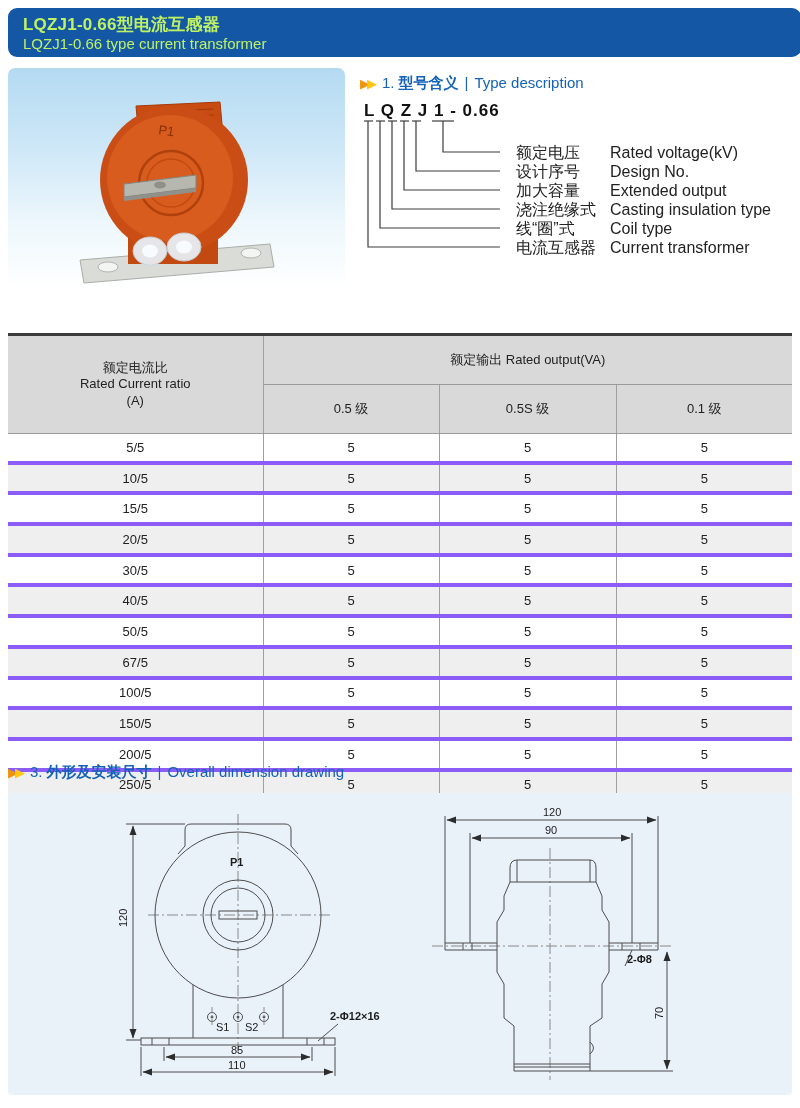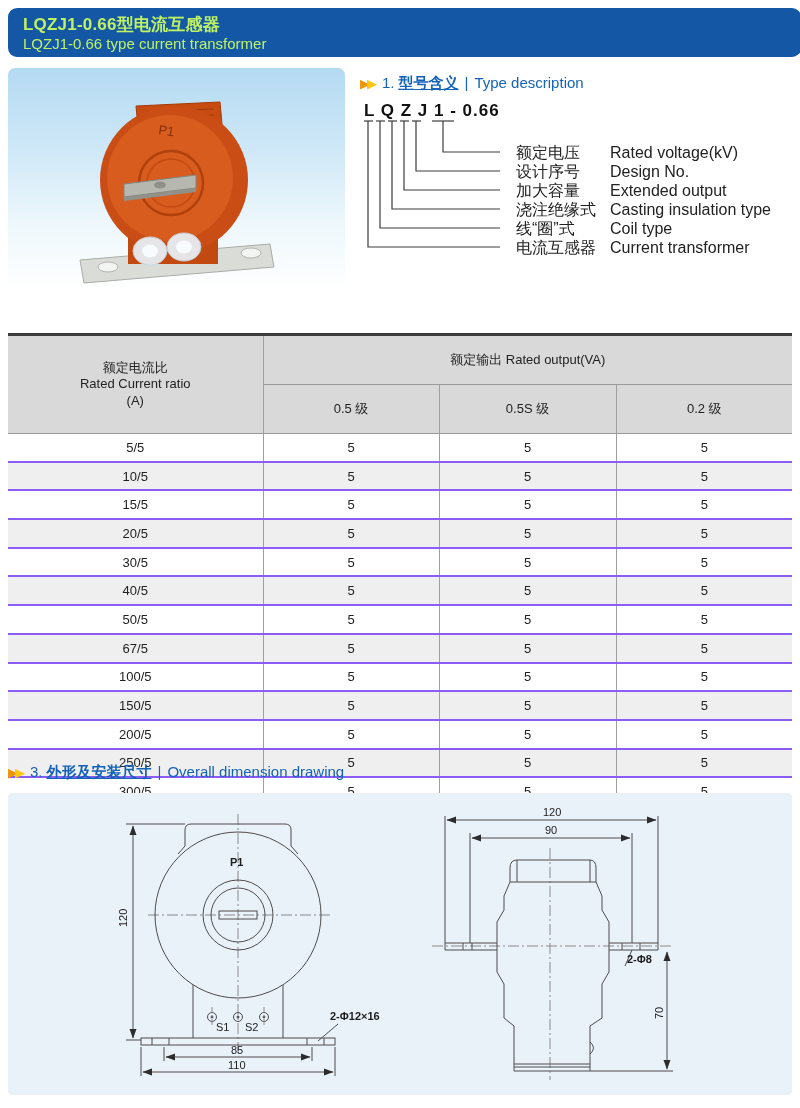--- a/index.html
+++ b/index.html
@@ -15,21 +15,21 @@
   
   .photo{position:absolute;left:8px;top:68px;width:337px;height:221px;border-radius:7px;
          background:linear-gradient(180deg,#B4DAF2 0%,#CDE7F7 35%,#EDF7FC 70%,#FFFFFF 100%);
          overflow:hidden;}
 
   
   .sec-head{position:absolute;font-size:15px;color:#1462B8;white-space:nowrap;}
   .sec-head .a1{color:#F0940A;font-size:13px;margin-right:-3px;}
   .sec-head .a2{color:#FFC613;font-size:13px;margin-right:5px;}
   .sec-head .num{margin-right:4px;}
-  .sec-head .zh{font-weight:bold;text-decoration:underline;}
+  .sec-head .zh{font-weight:bold;}
   .sec-head .div{margin:0 6px;color:#1462B8;}
 
   
   .type-desc{position:absolute;left:350px;top:70px;width:445px;height:220px;}
   .type-desc .sec-head{left:10px;top:4px;}
   .model{position:absolute;left:14px;top:31px;font-size:17px;font-weight:bold;color:#111;
          letter-spacing:1px;white-space:nowrap;}
   .diag-svg{position:absolute;left:0;top:0;}
   .type-item{position:absolute;left:0;width:445px;height:19px;font-size:16px;line-height:19px;}
   .type-item .zh{position:absolute;left:166px;width:92px;color:#222;}
@@ -39,21 +39,21 @@
   .ttable{position:absolute;left:8px;top:333px;width:784px;border-collapse:collapse;
           font-size:13px;color:#222;table-layout:fixed;
           border-top:3px solid #3c3c3c;border-bottom:2px solid #3c3c3c;}
   .ttable thead th{background:#D9D9D9;font-weight:normal;height:32px;padding:8px;
                    border-bottom:1px solid #9a9a9a;}
   .ttable th.rat{line-height:1.25;}
   .ttable th,.ttable td{text-align:center;vertical-align:middle;}
   .ttable td{height:26.7px;padding:0;}
   .ttable .vline{border-right:1px solid #9f9f9f;}
   .ttable tbody tr:nth-child(even){background:#EFEFEF;}
-  .ttable tbody tr + tr td{border-top:2px solid #8b5cf6;}
+  .ttable tbody tr + tr td{border-top:4px solid #8b5cf6;}
 
   
   .panel{position:absolute;left:8px;top:793px;width:784px;height:302px;background:#E9F1F9;
          border-radius:4px;}
   .panel svg{position:absolute;}
   .dtext{font-family:"Liberation Sans",sans-serif;font-size:11px;fill:#1d1d1d;}
   .dtext.b{font-weight:bold;}
 </style>
 </head>
 <body>
@@ -168,21 +168,21 @@
         <th rowspan="2" class="rat vline" style="height:64px;">
           <div>额定电流比</div>
           <div>Rated Current ratio</div>
           <div>(A)</div>
         </th>
         <th colspan="3">额定输出 Rated output(VA)</th>
       </tr>
       <tr id="class-header-row">
           <th class="vline">0.5 级</th>
           <th class="vline">0.5S 级</th>
-          <th>0.2 级</th>
+          <th>0.1 级</th>
         </tr>
     </thead>
     <tbody id="table-body">
         <tr>
           <td class="vline">5/5</td>
           <td class="vline">5</td>
           <td class="vline">5</td>
           <td>5</td>
         </tr>
         <tr>

